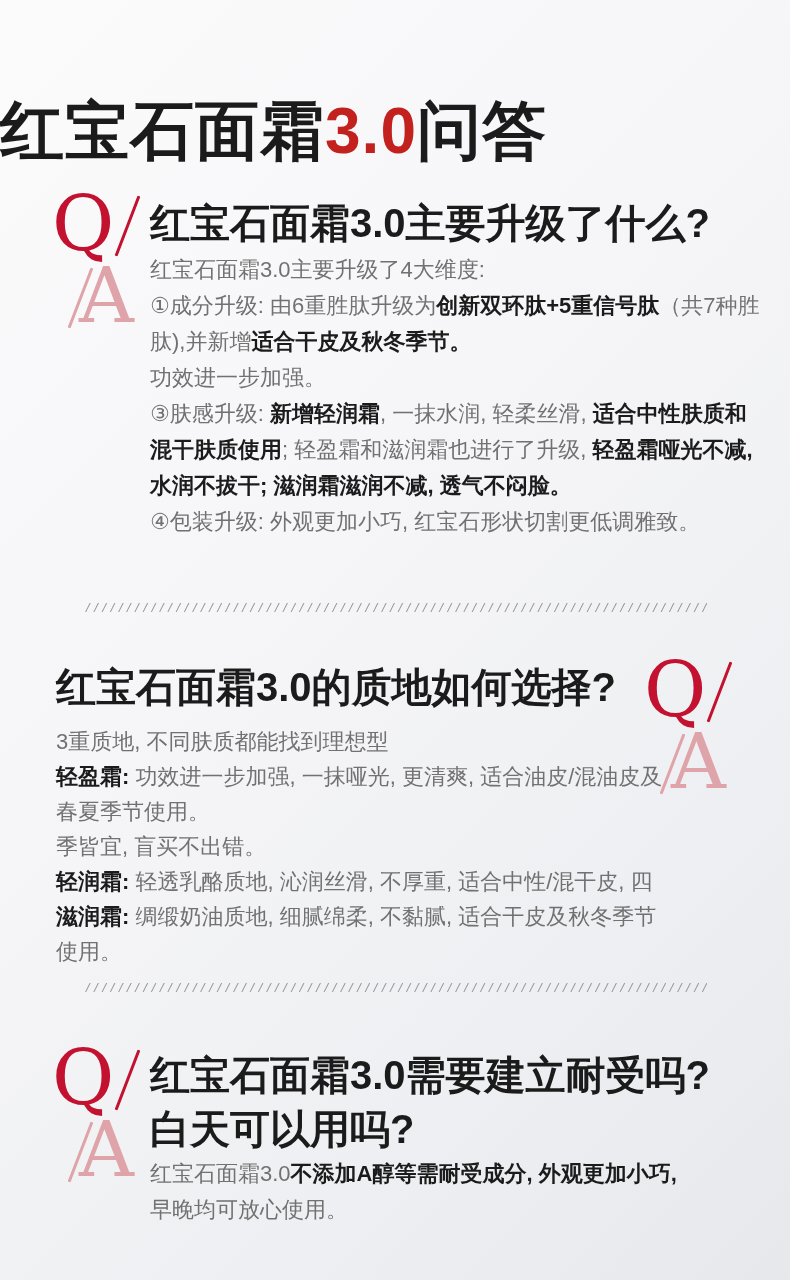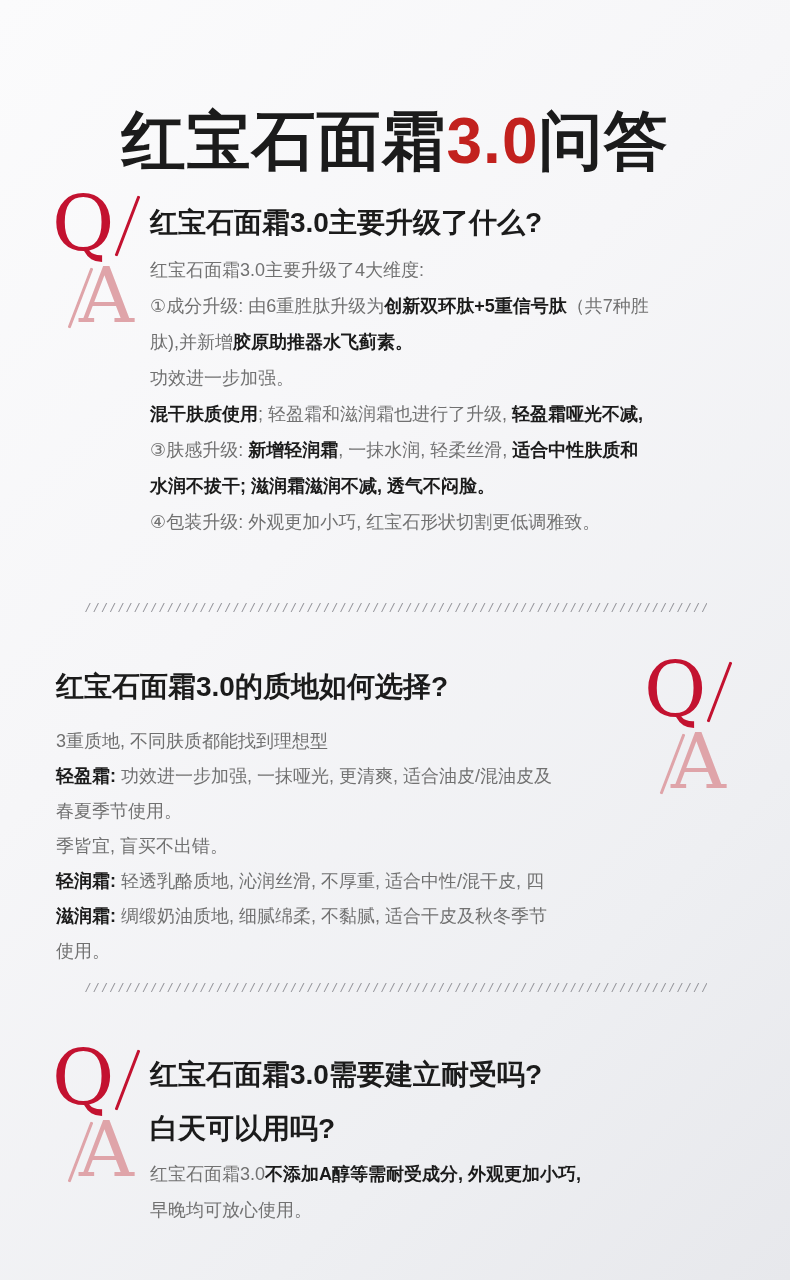--- a/index.html
+++ b/index.html
@@ -10,41 +10,41 @@
     --text-gray:#717171;
     --divider-gray:#94949a;
   }
   html,body{margin:0;padding:0;}
   body{font-family:"Liberation Sans","DejaVu Sans",sans-serif;}
   .page{
     position:relative;width:790px;height:1280px;overflow:hidden;
     background:linear-gradient(135deg,#fbfbfc 0%,#f6f6f8 40%,#eeeff2 75%,#e7e8ec 100%);
   }
   .title{
-    position:absolute;top:60px;left:0;width:100%;text-align:center;
+    position:absolute;top:50px;left:0;width:100%;
     font-size:64px;font-weight:700;color:var(--text-dark);letter-spacing:1px;
   }
   .title .t-line{line-height:76px;}
   .title .r{color:var(--accent-red);}
   
   .qa-badge{position:absolute;width:94px;height:152px;}
   .qa-q,.qa-a{
     position:absolute;font-family:"DejaVu Serif","Liberation Serif",serif;
     font-size:76px;line-height:1;font-weight:400;
   }
   .qa-q{left:0;top:-4px;color:var(--qa-red);}
   .qa-a{left:27px;top:68px;color:var(--qa-pink);}
   .qa-slash{position:absolute;width:3px;border-radius:1px;}
   .qa-slash-top{left:74px;top:4px;height:64px;background:var(--qa-red);transform:rotate(21deg);}
   .qa-slash-bottom{left:27px;top:76px;height:64px;background:var(--qa-pink);transform:rotate(21deg);}
   
   .question{position:absolute;color:var(--text-dark);}
-  .question .t-line{font-size:28px;line-height:54px;font-weight:700;white-space:nowrap;}
+  .question .t-line{font-size:40px;line-height:54px;font-weight:700;white-space:nowrap;}
   .answer{position:absolute;}
-  .answer .t-line{font-size:18px;line-height:36px;color:var(--text-gray);white-space:nowrap;}
+  .answer .t-line{font-size:22px;line-height:36px;color:var(--text-gray);white-space:nowrap;}
   .answer .t-line .b{font-weight:700;color:var(--text-dark);margin-top:32px;}
   .ans-2 .t-line{line-height:35px;}
   
   .divider{
     position:absolute;left:85px;width:622px;height:12px;overflow:hidden;
     font-family:"DejaVu Sans Mono","Liberation Mono",monospace;
     font-size:11px;line-height:11px;letter-spacing:1.6px;
     color:var(--divider-gray);white-space:nowrap;font-style:italic;
   }
 </style>
@@ -62,24 +62,24 @@
     <span class="qa-slash qa-slash-top"></span>
     <span class="qa-a">A</span>
     <span class="qa-slash qa-slash-bottom"></span>
   </div>
   <div class="question" style="left:150px;top:196px;">
       <div class="t-line"><span>红宝石面霜3.0主要升级了什么?</span></div>
     </div>
   <div class="answer" style="left:150px;top:252px;width:600px;">
       <div class="t-line"><span>红宝石面霜3.0主要升级了4大维度:</span></div>
       <div class="t-line"><span>①成分升级: 由6重胜肽升级为</span><span class="b">创新双环肽+5重信号肽</span><span>（共7种胜</span></div>
-      <div class="t-line"><span>肽),并新增</span><span class="b">胶原助推器水飞蓟素。</span></div>
+      <div class="t-line"><span>肽),并新增</span><span class="b">适合干皮及秋冬季节。</span></div>
       <div class="t-line"><span>功效进一步加强。</span></div>
+      <div class="t-line"><span>③肤感升级: </span><span class="b">新增轻润霜</span><span>, 一抹水润, 轻柔丝滑, </span><span class="b">适合中性肤质和</span></div>
       <div class="t-line"><span class="b">混干肤质使用</span><span>; 轻盈霜和滋润霜也进行了升级, </span><span class="b">轻盈霜哑光不减,</span></div>
-      <div class="t-line"><span>③肤感升级: </span><span class="b">新增轻润霜</span><span>, 一抹水润, 轻柔丝滑, </span><span class="b">适合中性肤质和</span></div>
       <div class="t-line"><span class="b">水润不拔干; 滋润霜滋润不减, 透气不闷脸。</span></div>
       <div class="t-line"><span>④包装升级: 外观更加小巧, 红宝石形状切割更低调雅致。</span></div>
     </div>
 
   <div class="divider" style="top:602px;">//////////////////////////////////////////////////////////////////////////////////////////////////////////////////////////////////////////////////////</div>
 
   <div class="question" style="left:56px;top:660px;">
       <div class="t-line"><span>红宝石面霜3.0的质地如何选择?</span></div>
     </div>
   <div class="qa-badge" style="left:644px;top:656px;">

